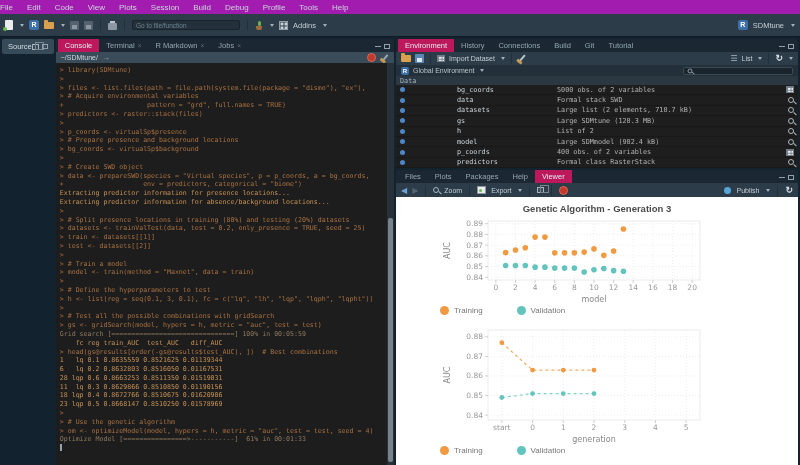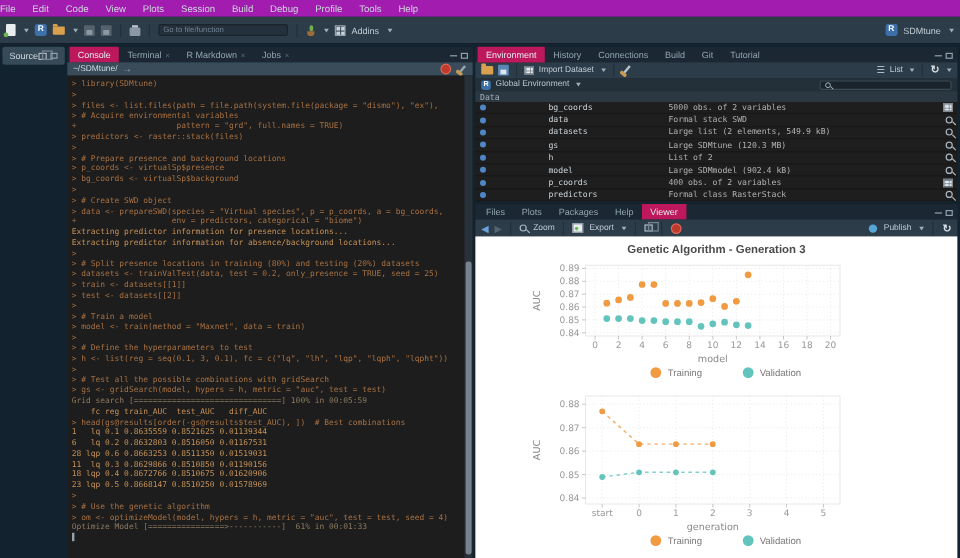--- a/index.html
+++ b/index.html
@@ -90,21 +90,21 @@
   .env-section { height:9px; background:#2b3842; color:#a3b4bf; font:6.8px "DejaVu Sans Mono",monospace; display:flex; align-items:center; padding-left:4px; }
   .env-rows { background:#1e1e1e; }
   .env-row { height:10.4px; display:flex; align-items:center; border-bottom:1px solid #181818; padding:0 4px; gap:4px; }
   .env-name { width:96px; color:#ccd4da; font:6.8px "DejaVu Sans Mono",monospace;margin-left:48px; }
   .env-val { flex:1; color:#b2b2b2; font:6.8px "DejaVu Sans Mono",monospace; }
 
   
   .viewer-toolbar { height:14px; background:#2c3c49; display:flex; align-items:center; gap:5px; padding:0 5px; }
   .viewer-body { flex:1; background:#ffffff; overflow:hidden; text-align:center; position:relative; }
   .chart-title { margin-top:6px; font-size:9.5px; font-weight:bold; color:#4a4a4a; }
-  .legend { display:flex; justify-content:center; gap:34px; height:12px; align-items:center; }
+  .legend { display:flex; justify-content:flex-start; gap:34px; height:12px; align-items:center; }
   .legend .li { display:flex; align-items:center; gap:5px; font-size:8px; color:#777; }
   .legend .sw { width:9px; height:9px; border-radius:50%; }
   .goto-input { width:108px; height:10px; background:#24313c; border:1px solid #1a232b; border-radius:2px; color:#93a5b1; font-size:6.5px; padding:0 3px; outline:none; }
   .goto-input::placeholder { color:#6f8292; }
   .files-pane { display:flex; flex-direction:column; flex:1; }
   .env-pane { flex:none; }
 </style>
 </head>
 <body>
 
@@ -182,22 +182,22 @@
           <div class="v-scroll">
               <div class="v-thumb"></div>
             </div>
         <div class="cline in">&gt; library(SDMtune)</div>
             <div class="cline in">&gt; </div>
             <div class="cline in">&gt; files &lt;- list.files(path = file.path(system.file(package = "dismo"), "ex"),</div>
             <div class="cline in">&gt; # Acquire environmental variables</div>
             <div class="cline in">+                     pattern = "grd", full.names = TRUE)</div>
             <div class="cline in">&gt; predictors &lt;- raster::stack(files)</div>
             <div class="cline in">&gt; </div>
+            <div class="cline in">&gt; p_coords &lt;- virtualSp$presence</div>
             <div class="cline in">&gt; # Prepare presence and background locations</div>
-            <div class="cline in">&gt; p_coords &lt;- virtualSp$presence</div>
             <div class="cline in">&gt; bg_coords &lt;- virtualSp$background</div>
             <div class="cline in">&gt; </div>
             <div class="cline in">&gt; # Create SWD object</div>
             <div class="cline in">&gt; data &lt;- prepareSWD(species = "Virtual species", p = p_coords, a = bg_coords,</div>
             <div class="cline in">+                    env = predictors, categorical = "biome")</div>
             <div class="cline out">Extracting predictor information for presence locations...</div>
             <div class="cline out">Extracting predictor information for absence/background locations...</div>
             <div class="cline in">&gt; </div>
             <div class="cline in">&gt; # Split presence locations in training (80%) and testing (20%) datasets</div>
             <div class="cline in">&gt; datasets &lt;- trainValTest(data, test = 0.2, only_presence = TRUE, seed = 25)</div>
@@ -279,21 +279,21 @@
             </div>
             <div class="env-row">
               <span class="ic ic-dot-blue"></span>
               <span class="env-name">data</span>
               <span class="env-val">Formal stack SWD</span>
               <span class="ic ic-mag"></span>
             </div>
             <div class="env-row">
               <span class="ic ic-dot-blue"></span>
               <span class="env-name">datasets</span>
-              <span class="env-val">Large list (2 elements, 549.9 kB)</span>
+              <span class="env-val">Large list (2 elements, 710.7 kB)</span>
               <span class="ic ic-mag"></span>
             </div>
             <div class="env-row">
               <span class="ic ic-dot-blue"></span>
               <span class="env-name">gs</span>
               <span class="env-val">Large SDMtune (120.3 MB)</span>
               <span class="ic ic-mag"></span>
             </div>
             <div class="env-row">
               <span class="ic ic-dot-blue"></span>

